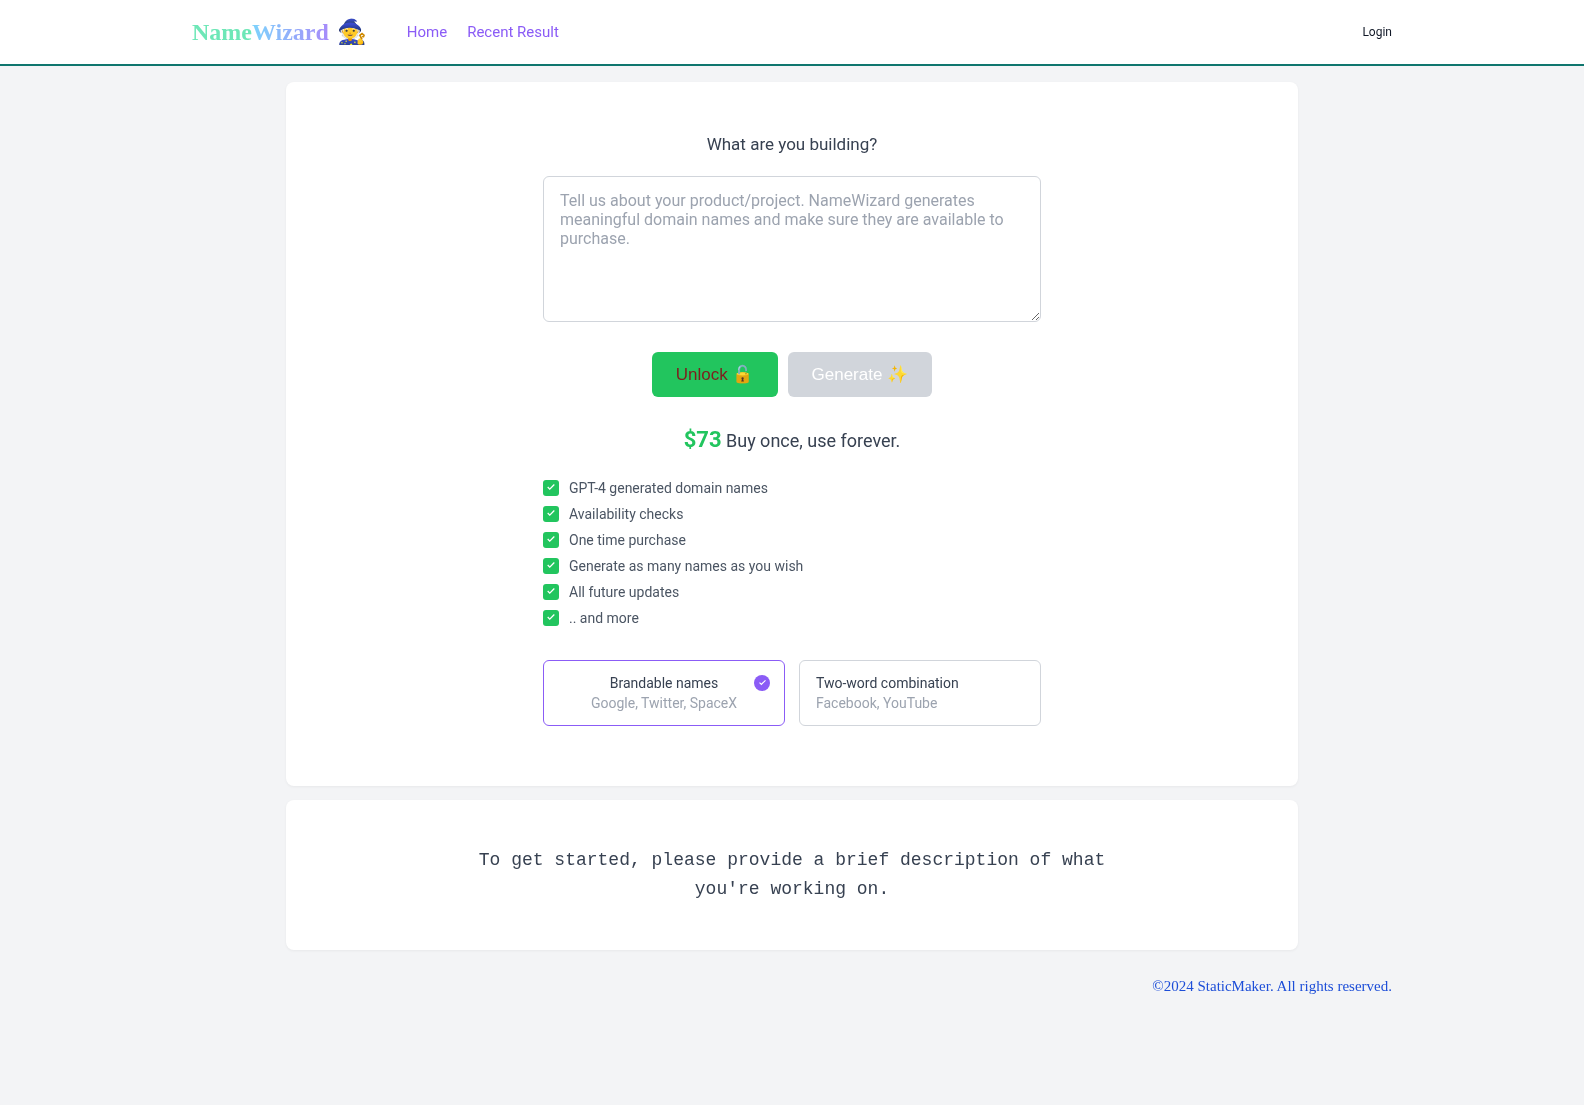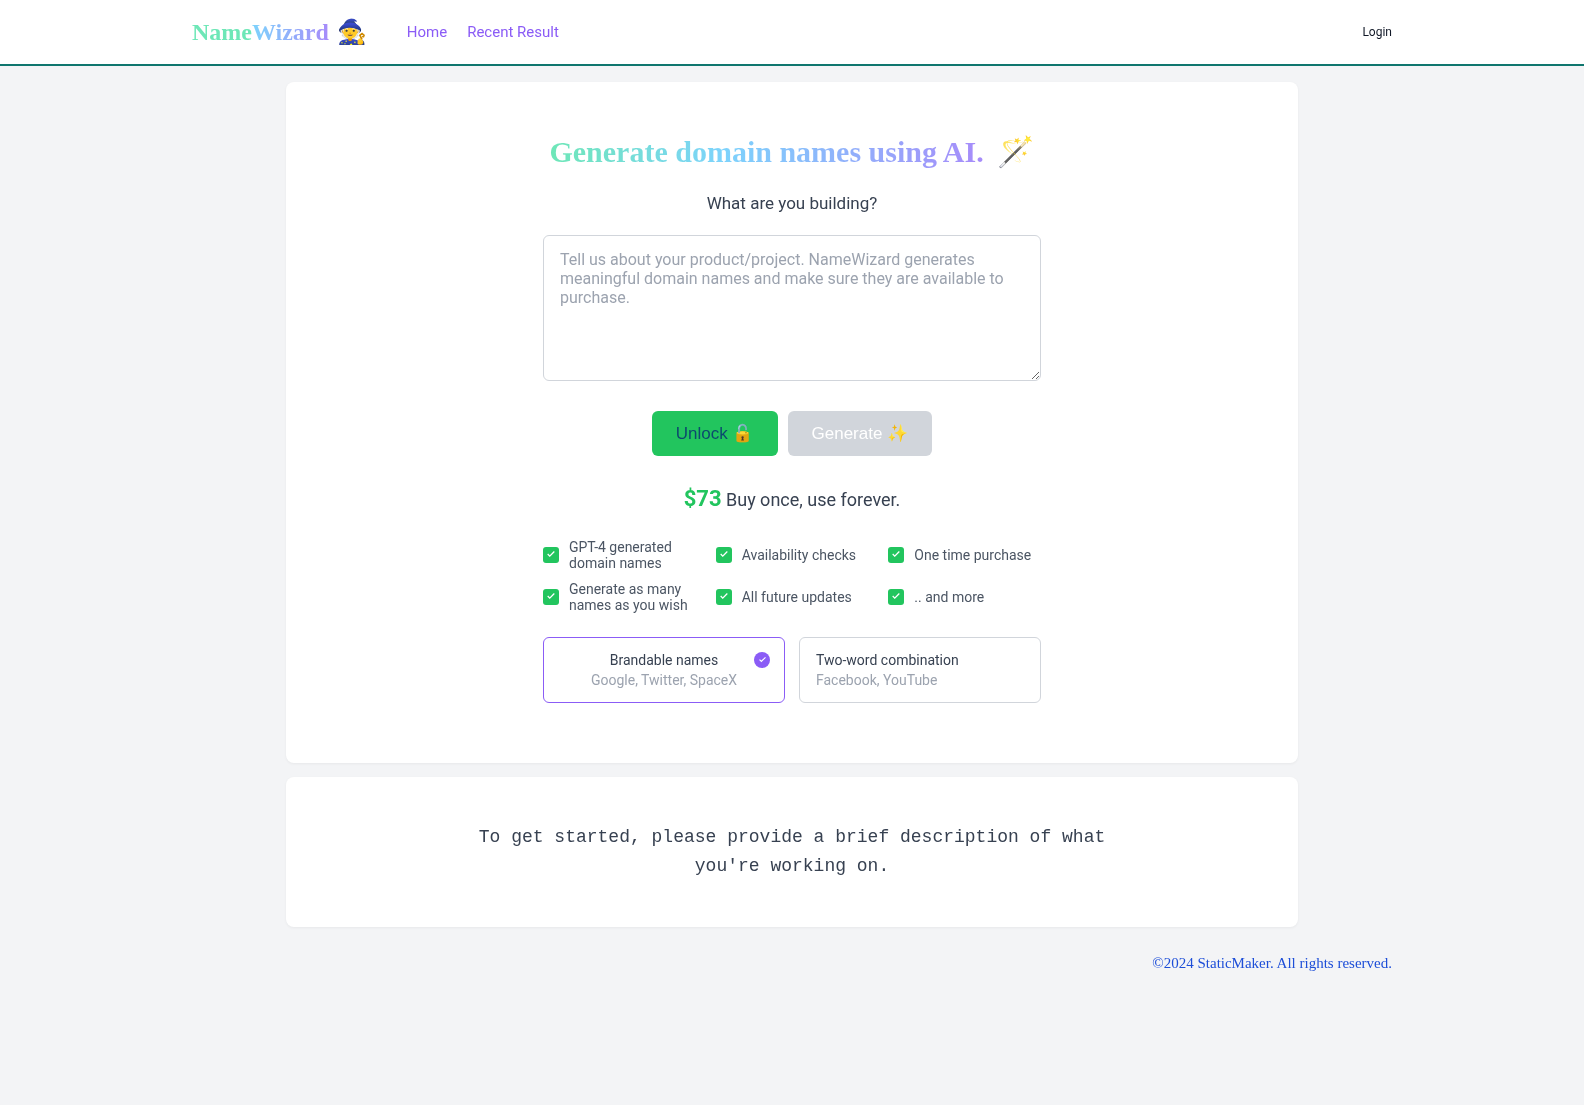--- a/index.html
+++ b/index.html
@@ -124,21 +124,21 @@
       border-radius: 6px;
       font-size: 17px;
       border: none;
       cursor: pointer;
       display: flex;
       align-items: center;
       gap: 6px;
     }
     .btn-unlock {
       background: #22c55e;
-      color: #0c4a6e;
+      color: #7f1d1d;
       text-align: right;
     }
     .btn-generate {
       background: #d1d5db;
       color: white;
       cursor: not-allowed;
     }
     .pricing {
       text-align: center;
       font-size: 18px;
@@ -147,23 +147,23 @@
     .price {
       color: #22c55e;
       font-weight: 700;
       font-size: 22px;
     }
     .price-text {
       color: #374151;
     }
     .features {
       max-width: 498px;
-      margin: 0 auto 24px;
+      margin: 0 auto 34px;
       display: grid;
-      grid-template-columns: 1fr 1fr 1fr;
+      grid-template-columns: 1fr;
       gap: 10px 20px;
     }
     .feature {
       display: flex;
       align-items: center;
       gap: 10px;
       font-size: 14px;
       color: #4b5563;
     }
     .check-icon {
@@ -265,24 +265,20 @@
         <a class="nav-link">Home</a>
         <a class="nav-link">Recent Result</a>
       </nav>
     </div>
     <a class="login-link">Login</a>
   </div>
 </header>
 
 <div class="container">
   <div class="card">
-    <h1 class="hero-title">
-      <span class="hero-gradient">Generate domain names using AI.</span>
-      <span class="hero-emoji">🪄</span>
-    </h1>
     <p class="subtitle">What are you building?</p>
     <div class="textarea-wrap">
       <textarea class="textarea" placeholder="Tell us about your product/project. NameWizard generates meaningful domain names and make sure they are available to purchase." style=""></textarea>
     </div>
     <div class="buttons">
       <button class="btn btn-unlock">Unlock 🔓</button>
       <button class="btn btn-generate" disabled="">Generate ✨</button>
     </div>
     <div class="pricing">
       <span class="price">$73</span>

